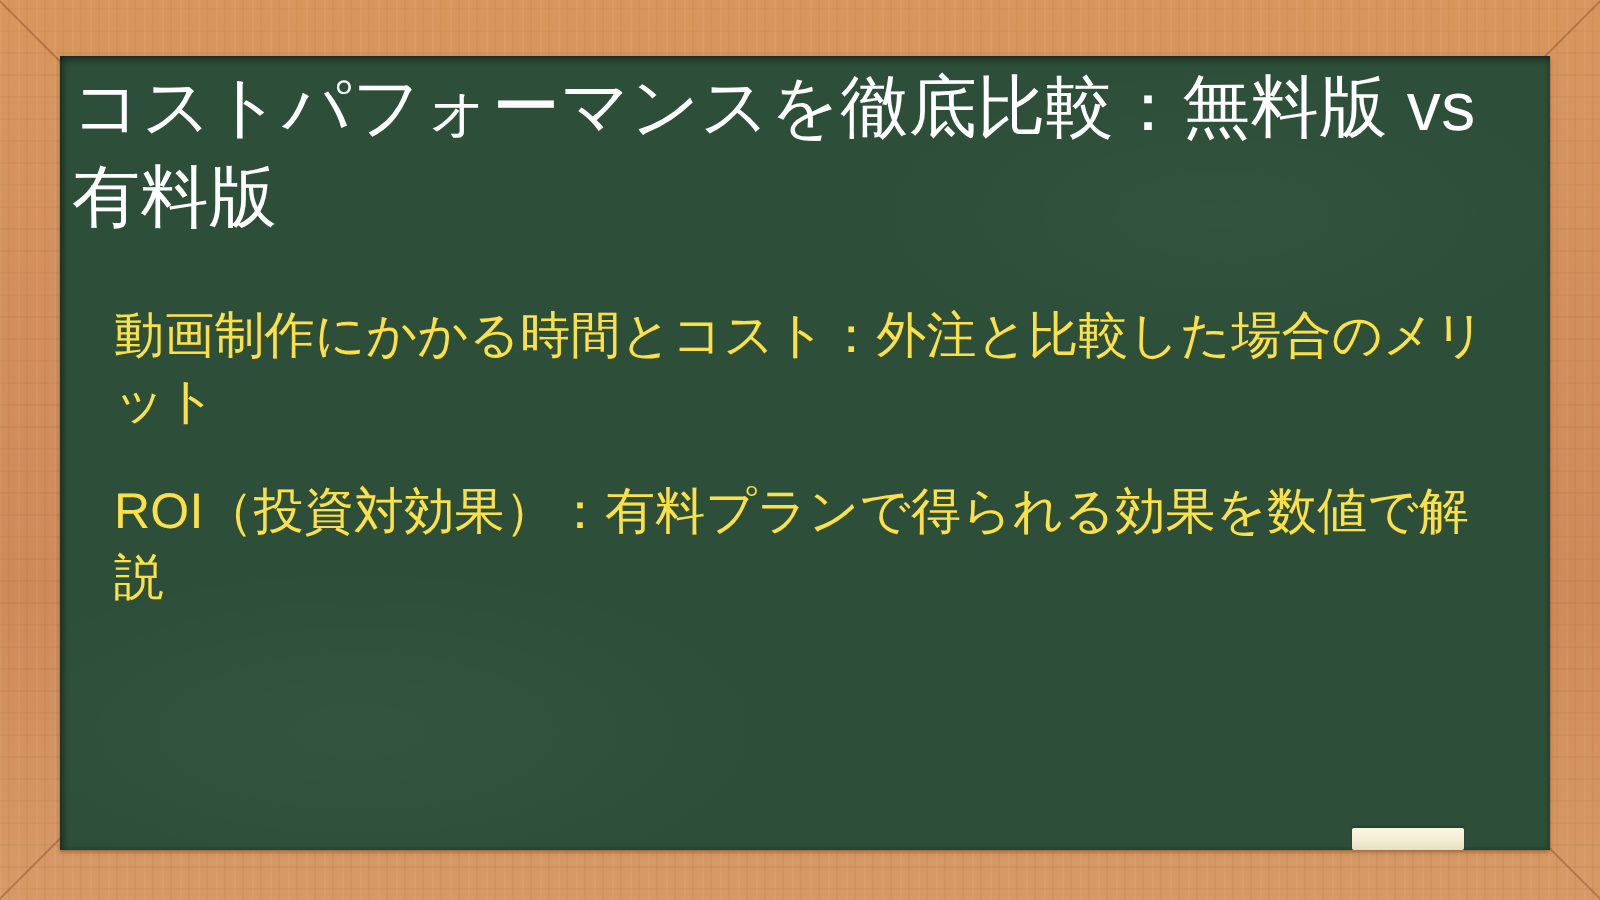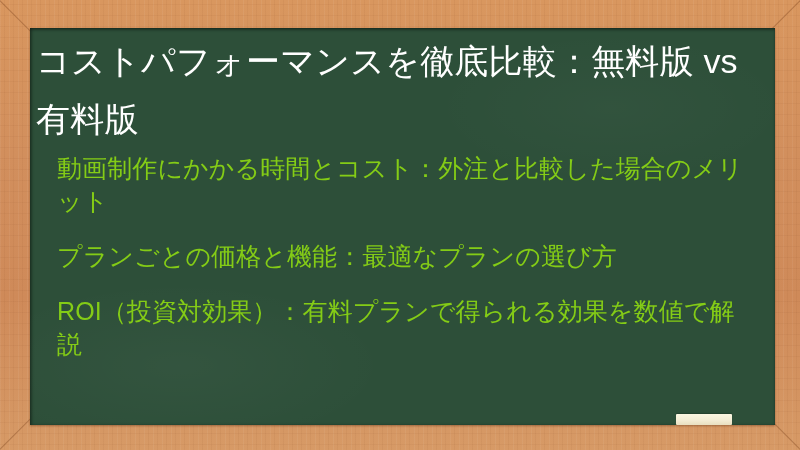--- a/index.html
+++ b/index.html
@@ -106,36 +106,36 @@
     width: 745px;
   }
 
   #board-title {
     position: absolute;
     left: 6px;
     top: 4px;
     width: 706px;
     color: #ffffff;
     font-size: 34px;
-    line-height: 58px;
+    line-height: 45px;
     font-weight: 400;
     letter-spacing: 0.2px;
     word-break: break-word;
   }
 
   #topic-list {
     position: absolute;
     left: 27px;
     top: 124px;
     width: 688px;
     list-style: none;
   }
 
   #topic-list li {
-    color: #84cc16;
+    color: #fde047;
     font-size: 25px;
     line-height: 33px;
     font-weight: 400;
     margin-bottom: 22px;
     letter-spacing: 0.1px;
     word-break: break-word;
   }
   #topic-list li:last-child { margin-bottom: 13px; }
 
   
@@ -165,21 +165,20 @@
   <div id="board">
 
     <div id="board-dust"></div>
 
     <div id="content">
 
       <h1 id="board-title">コストパフォーマンスを徹底比較：無料版 vs 有料版</h1>
 
       <ul id="topic-list">
         <li>動画制作にかかる時間とコスト：外注と比較した場合のメリット</li>
-        <li>プランごとの価格と機能：最適なプランの選び方</li>
         <li>ROI（投資対効果）：有料プランで得られる効果を数値で解説</li>
       </ul>
 
     </div>
 
     <div id="chalk-piece"></div>
 
   </div>
 </div>
 

